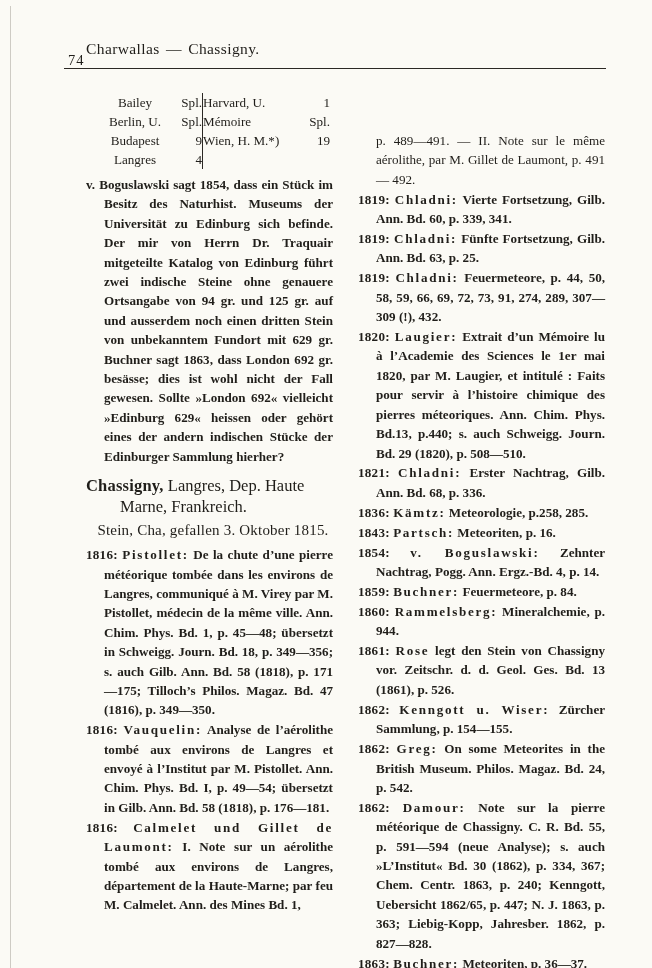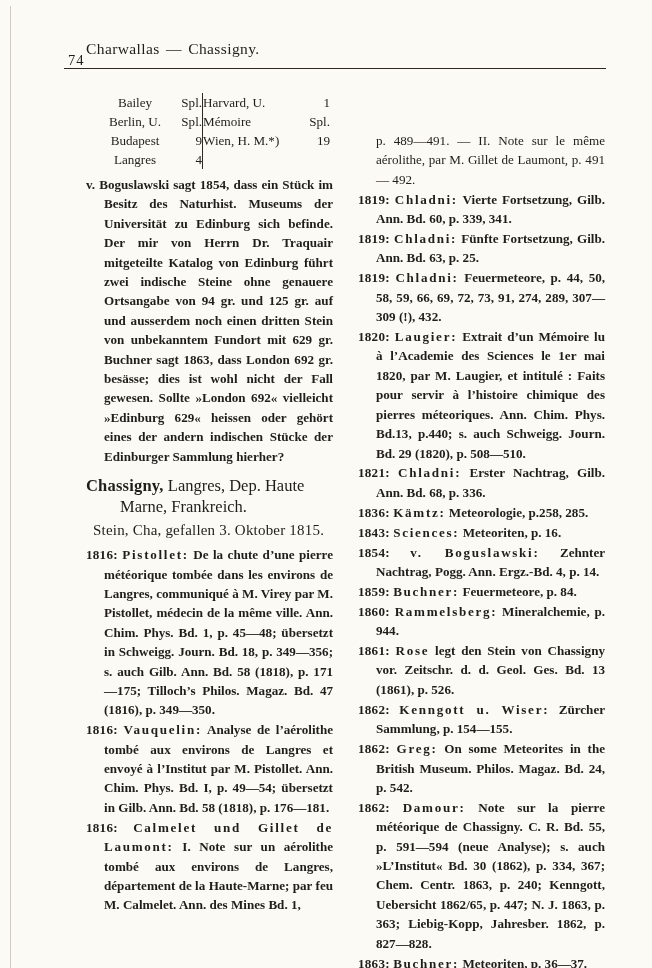--- a/index.html
+++ b/index.html
@@ -49,21 +49,21 @@
   .author { letter-spacing:0.13em; }
   .year { letter-spacing:0.02em; }
 
   h2.loc-head {
     font-size:16.5px; font-weight:normal; line-height:21px;
     margin:9px 0 3px; padding-left:34px; text-indent:-34px;
   }
   h2.loc-head b { font-weight:bold; letter-spacing:0.2px; }
   .loc-sub {
     font-size:15px; line-height:20px; margin:0 0 5px; padding-left:7px;
-    text-align:left; letter-spacing:0.2px;
+    text-align:center; letter-spacing:0.2px;
   }
 </style>
 </head>
 <body>
 
 <div class="page">
   <div class="scan-edge"></div>
 
   <div class="content">
 
@@ -140,21 +140,21 @@
             <p class="entry hang"><span class="year">1819:</span> <span class="author">Chladni:</span> <span class="etext">Fünfte Fortsetzung, Gilb. Ann. Bd. 63, p. 25.</span></p>
 
             <p class="entry hang"><span class="year">1819:</span> <span class="author">Chladni:</span> <span class="etext">Feuermeteore, p. 44, 50, 58, 59, 66, 69, 72, 73, 91, 274, 289, 307—309 (!), 432.</span></p>
 
             <p class="entry hang"><span class="year">1820:</span> <span class="author">Laugier:</span> <span class="etext">Extrait d’un Mémoire lu à l’Academie des Sciences le 1er mai 1820, par M. Laugier, et intitulé : Faits pour servir à l’histoire chimique des pierres méteoriques. Ann. Chim. Phys. Bd.13, p.440; s. auch Schweigg. Journ. Bd. 29 (1820), p. 508—510.</span></p>
 
             <p class="entry hang"><span class="year">1821:</span> <span class="author">Chladni:</span> <span class="etext">Erster Nachtrag, Gilb. Ann. Bd. 68, p. 336.</span></p>
 
             <p class="entry hang"><span class="year">1836:</span> <span class="author">Kämtz:</span> <span class="etext">Meteorologie, p.258, 285.</span></p>
 
-            <p class="entry hang"><span class="year">1843:</span> <span class="author">Sciences:</span> <span class="etext">Meteoriten, p. 16.</span></p>
+            <p class="entry hang"><span class="year">1843:</span> <span class="author">Partsch:</span> <span class="etext">Meteoriten, p. 16.</span></p>
 
             <p class="entry hang"><span class="year">1854:</span> <span class="author">v. Boguslawski:</span> <span class="etext">Zehnter Nachtrag, Pogg. Ann. Ergz.-Bd. 4, p. 14.</span></p>
 
             <p class="entry hang"><span class="year">1859:</span> <span class="author">Buchner:</span> <span class="etext">Feuermeteore, p. 84.</span></p>
 
             <p class="entry hang"><span class="year">1860:</span> <span class="author">Rammelsberg:</span> <span class="etext">Mineralchemie, p. 944.</span></p>
 
             <p class="entry hang"><span class="year">1861:</span> <span class="author">Rose</span> <span class="etext">legt den Stein von Chassigny vor. Zeitschr. d. d. Geol. Ges. Bd. 13 (1861), p. 526.</span></p>
 
             <p class="entry hang"><span class="year">1862:</span> <span class="author">Kenngott u. Wiser:</span> <span class="etext">Zürcher Sammlung, p. 154—155.</span></p>

